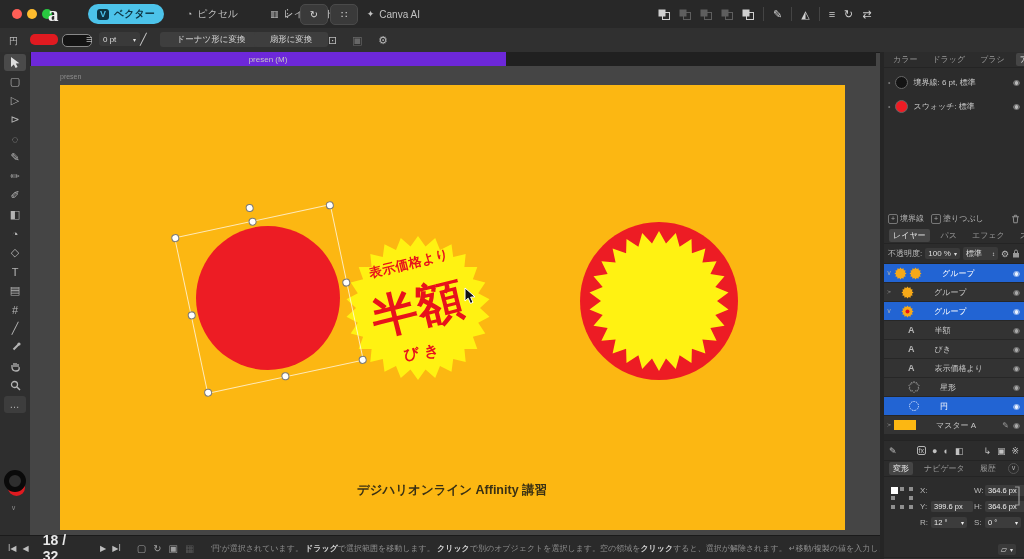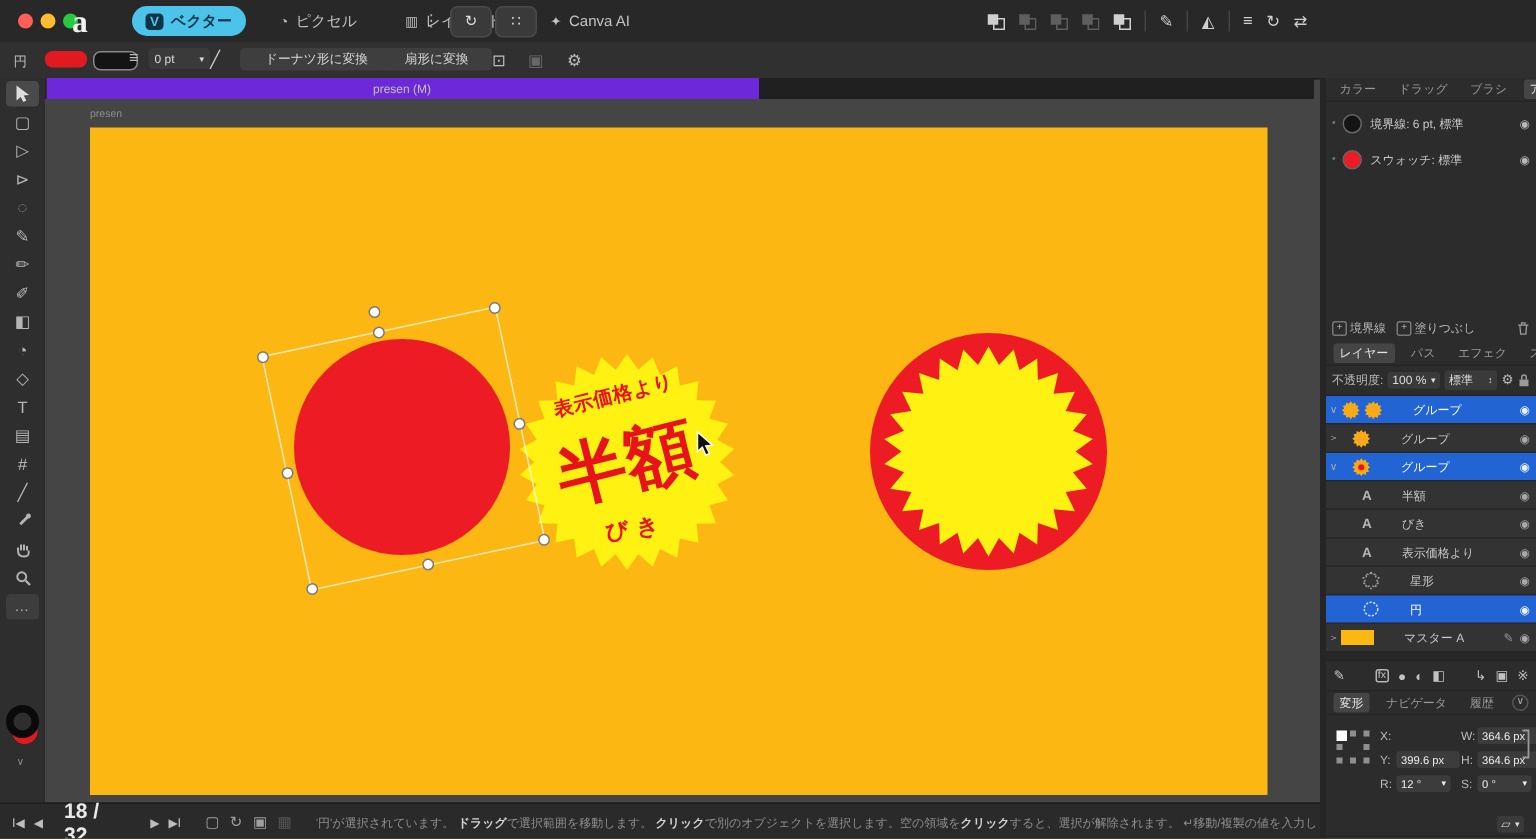--- a/index.html
+++ b/index.html
@@ -248,20 +248,21 @@
     <svg id="canvas-svg" width="846" height="469">
         <rect x="30" y="19" width="785" height="445" fill="#fcb712"></rect>
         <circle cx="238" cy="232" r="72" fill="#ed1c24"></circle>
         <polygon points="388.0,170.0 395.5,180.5 405.2,172.1 410.0,184.0 421.5,178.2 423.2,191.0 435.7,188.1 434.4,200.9 447.3,201.1 442.9,213.2 455.3,216.5 448.2,227.2 459.5,233.3 450.0,242.0 459.5,250.7 448.2,256.8 455.3,267.5 442.9,270.8 447.3,282.9 434.4,283.1 435.7,295.9 423.2,293.0 421.5,305.8 410.0,300.0 405.2,311.9 395.5,303.5 388.0,314.0 380.5,303.5 370.8,311.9 366.0,300.0 354.5,305.8 352.8,293.0 340.3,295.9 341.6,283.1 328.7,282.9 333.1,270.8 320.7,267.5 327.8,256.8 316.5,250.7 326.0,242.0 316.5,233.3 327.8,227.2 320.7,216.5 333.1,213.2 328.7,201.1 341.6,200.9 340.3,188.1 352.8,191.0 354.5,178.2 366.0,184.0 370.8,172.1 380.5,180.5" fill="#fff212"></polygon>
         <circle cx="629" cy="235" r="79" fill="#ed1c24"></circle>
         <polygon points="629.0,165.0 636.0,177.4 645.8,167.0 649.6,180.8 661.5,173.0 661.9,187.3 675.4,182.6 672.4,196.5 686.6,195.2 680.4,208.0 694.5,210.2 685.3,221.1 698.5,226.6 687.0,235.0 698.5,243.4 685.3,248.9 694.5,259.8 680.4,262.0 686.6,274.8 672.4,273.5 675.4,287.4 661.9,282.7 661.5,297.0 649.6,289.2 645.8,303.0 636.0,292.6 629.0,305.0 622.0,292.6 612.2,303.0 608.4,289.2 596.5,297.0 596.1,282.7 582.6,287.4 585.6,273.5 571.4,274.8 577.6,262.0 563.5,259.8 572.7,248.9 559.5,243.4 571.0,235.0 559.5,226.6 572.7,221.1 563.5,210.2 577.6,208.0 571.4,195.2 585.6,196.5 582.6,182.6 596.1,187.3 596.5,173.0 608.4,180.8 612.2,167.0 622.0,177.4" fill="#fff212"></polygon>
       </svg>
     <div class="cv-text" id="badge-top">表示価格より</div>
     <div class="cv-text" id="badge-main">半額</div>
     <div class="cv-text" id="badge-bottom">びき</div>
+    <div id="canvas-footer" style="color: rgb(58, 49, 20);">デジハリオンライン Affinity 講習</div>
     <div id="selbox">
       <span class="hnd" style="left:-4px;top:-4px"></span>
       <span class="hnd" style="left:75px;top:-4px"></span>
       <span class="hnd" style="right:-4px;top:-4px"></span>
       <span class="hnd" style="left:-4px;top:75px"></span>
       <span class="hnd" style="right:-4px;top:75px"></span>
       <span class="hnd" style="left:-4px;bottom:-4px"></span>
       <span class="hnd" style="left:75px;bottom:-4px"></span>
       <span class="hnd" style="right:-4px;bottom:-4px"></span>
       <span class="hnd" style="left:75px;top:-18px"></span>

